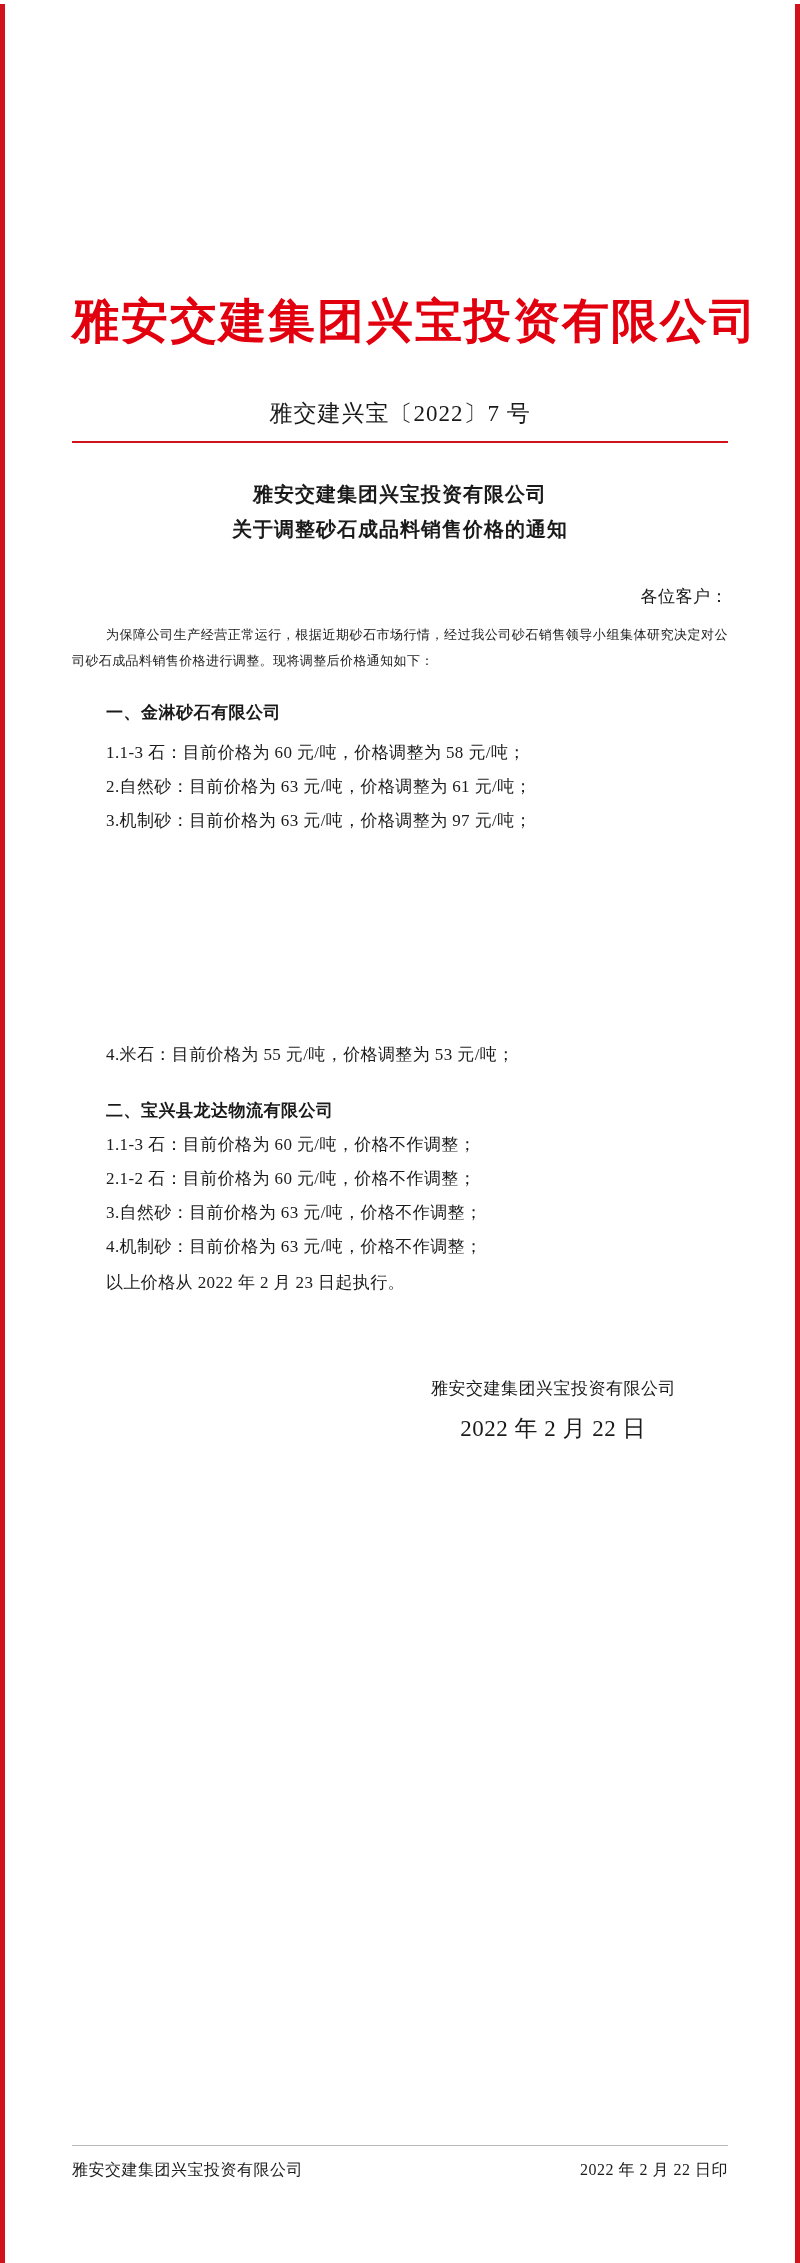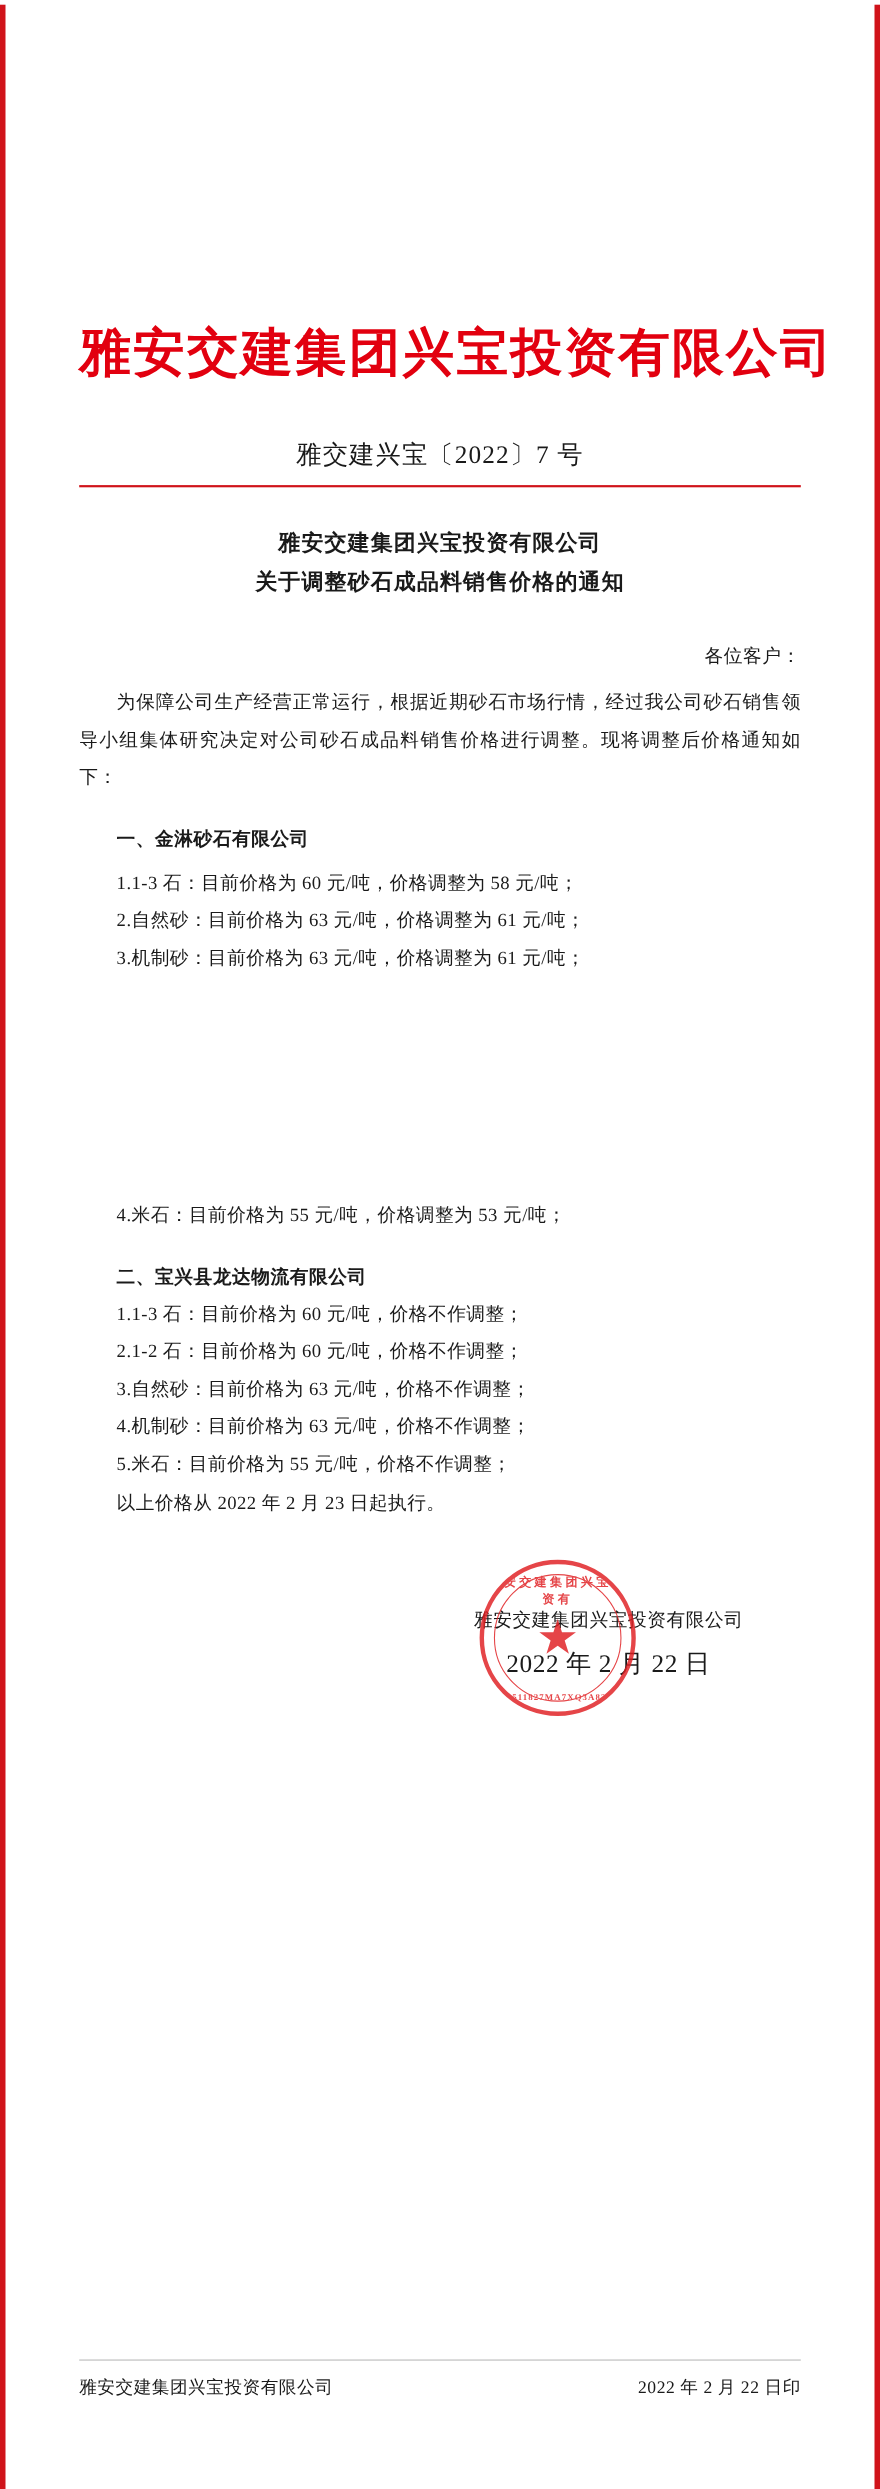--- a/index.html
+++ b/index.html
@@ -76,21 +76,21 @@
 
   
   .salutation {
     margin-top: 38px;
     font-size: 17px;
     letter-spacing: 0.5px;
     text-align: right;
   }
   .para {
     margin-top: 14px;
-    font-size: 17px;
+    font-size: 13px;
     line-height: 2.0;
     text-align: justify;
     text-indent: 34px;
     letter-spacing: 0.4px;
   }
   .section-head {
     margin-top: 22px;
     font-size: 17px;
     font-weight: bold;
     text-indent: 34px;
@@ -218,43 +218,36 @@
     </div>
 
     <div class="salutation">各位客户：</div>
 
     <div class="para">为保障公司生产经营正常运行，根据近期砂石市场行情，经过我公司砂石销售领导小组集体研究决定对公司砂石成品料销售价格进行调整。现将调整后价格通知如下：</div>
 
     <div class="section-head">一、金淋砂石有限公司</div>
 
     <div class="item">1.1-3 石：目前价格为 60 元/吨，价格调整为 58 元/吨；</div>
     <div class="item tight">2.自然砂：目前价格为 63 元/吨，价格调整为 61 元/吨；</div>
-    <div class="item tight">3.机制砂：目前价格为 63 元/吨，价格调整为 61 元/吨；</div>
+    <div class="item tight">3.机制砂：目前价格为 63 元/吨，价格调整为 97 元/吨；</div>
 
     <div class="spacer-gap"></div>
 
     <div class="item tight">4.米石：目前价格为 55 元/吨，价格调整为 53 元/吨；</div>
 
     <div class="section-head">二、宝兴县龙达物流有限公司</div>
 
     <div class="item tight">1.1-3 石：目前价格为 60 元/吨，价格不作调整；</div>
     <div class="item tight">2.1-2 石：目前价格为 60 元/吨，价格不作调整；</div>
     <div class="item tight">3.自然砂：目前价格为 63 元/吨，价格不作调整；</div>
     <div class="item tight">4.机制砂：目前价格为 63 元/吨，价格不作调整；</div>
-    <div class="item tight">5.米石：目前价格为 55 元/吨，价格不作调整；</div>
 
     <div class="closing">以上价格从 2022 年 2 月 23 日起执行。</div>
 
     <div class="sign-block">
-      <div class="seal">
-        <div class="ring-inner"></div>
-        <div class="arc-top">雅安交建集团兴宝投资有</div>
-        <div class="star">★</div>
-        <div class="arc-bottom">91511827MA7XQ3A82N</div>
-      </div>
       <div class="sign-line">雅安交建集团兴宝投资有限公司</div>
       <div class="sign-date">2022 年 2 月 22 日</div>
     </div>
 
   </div>
 
   <div class="footer">
     <div class="footer-rule"></div>
     <div class="footer-row">
       <span>雅安交建集团兴宝投资有限公司</span>

